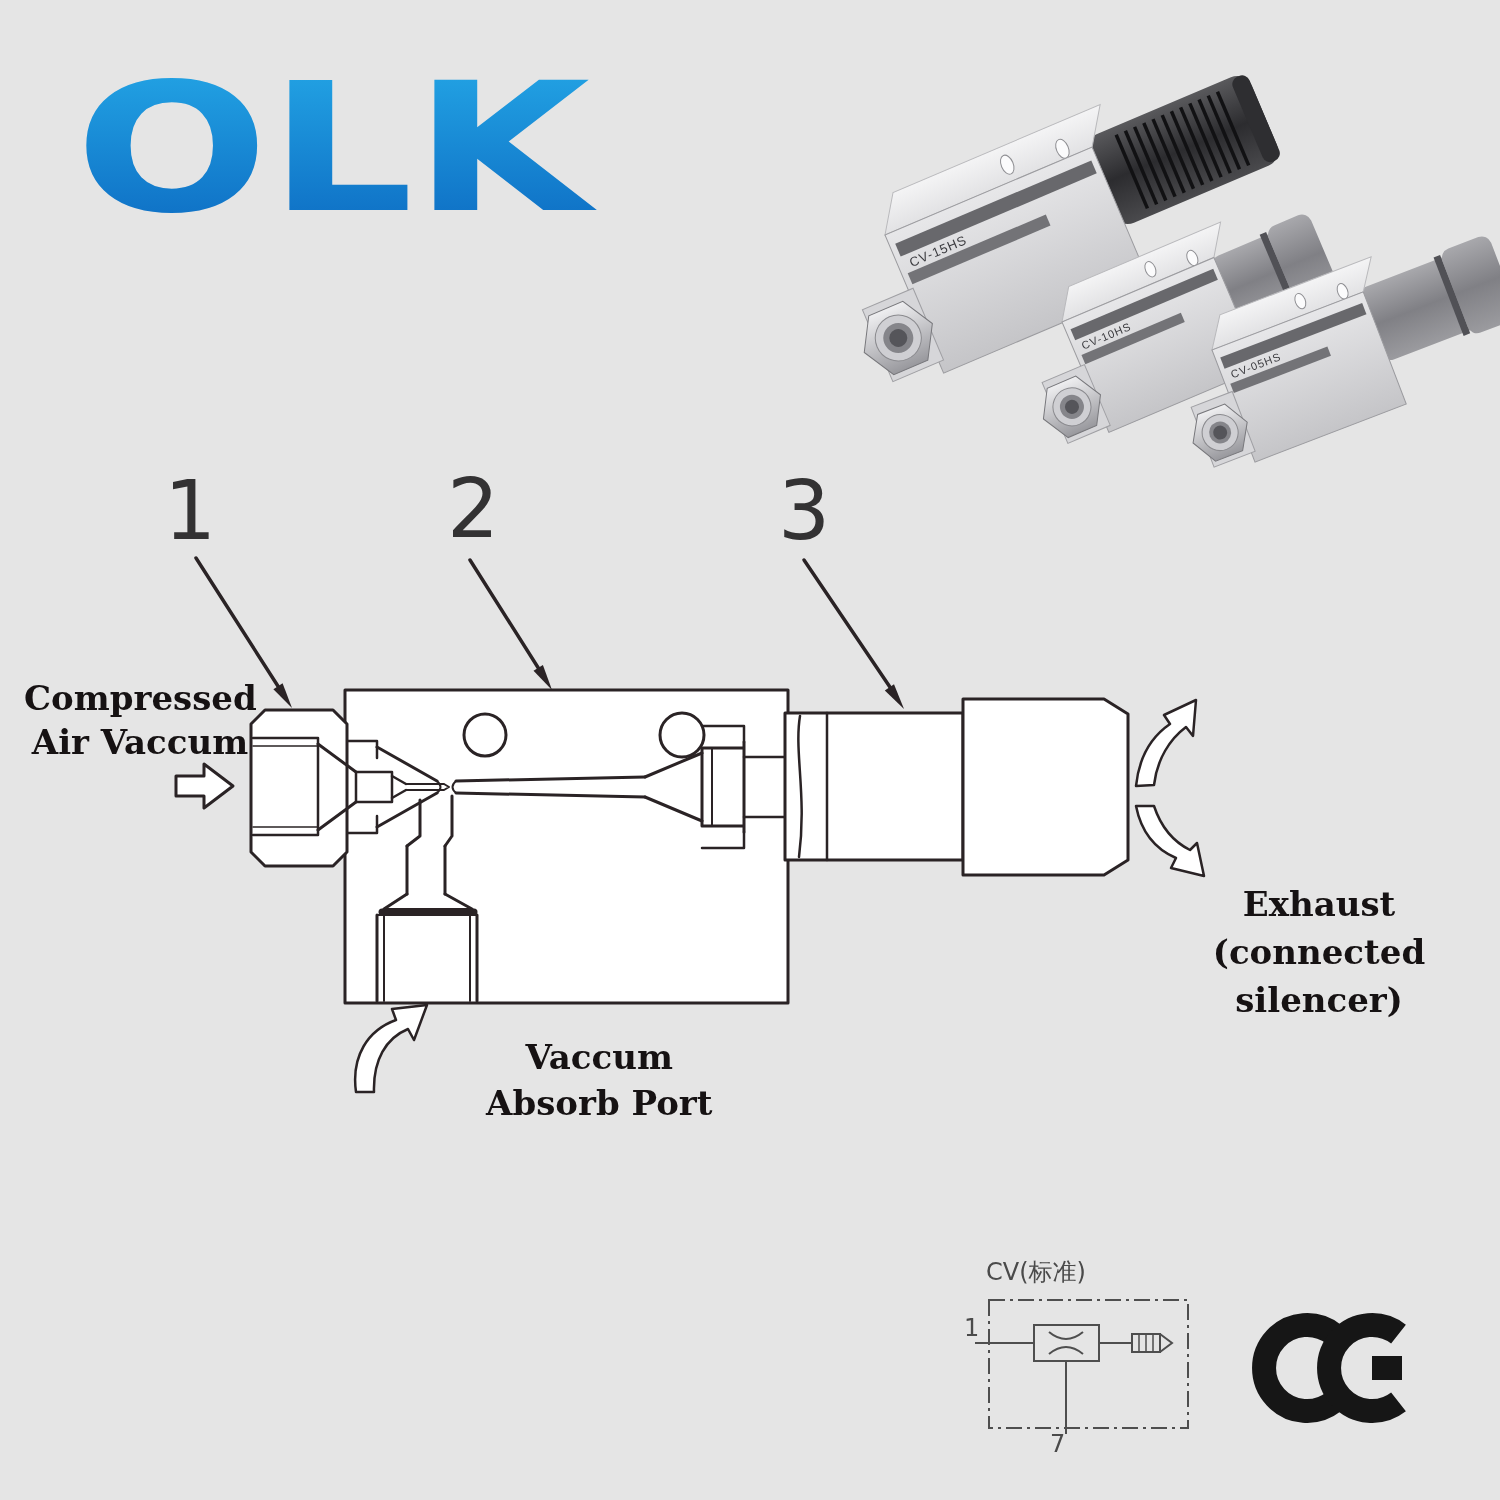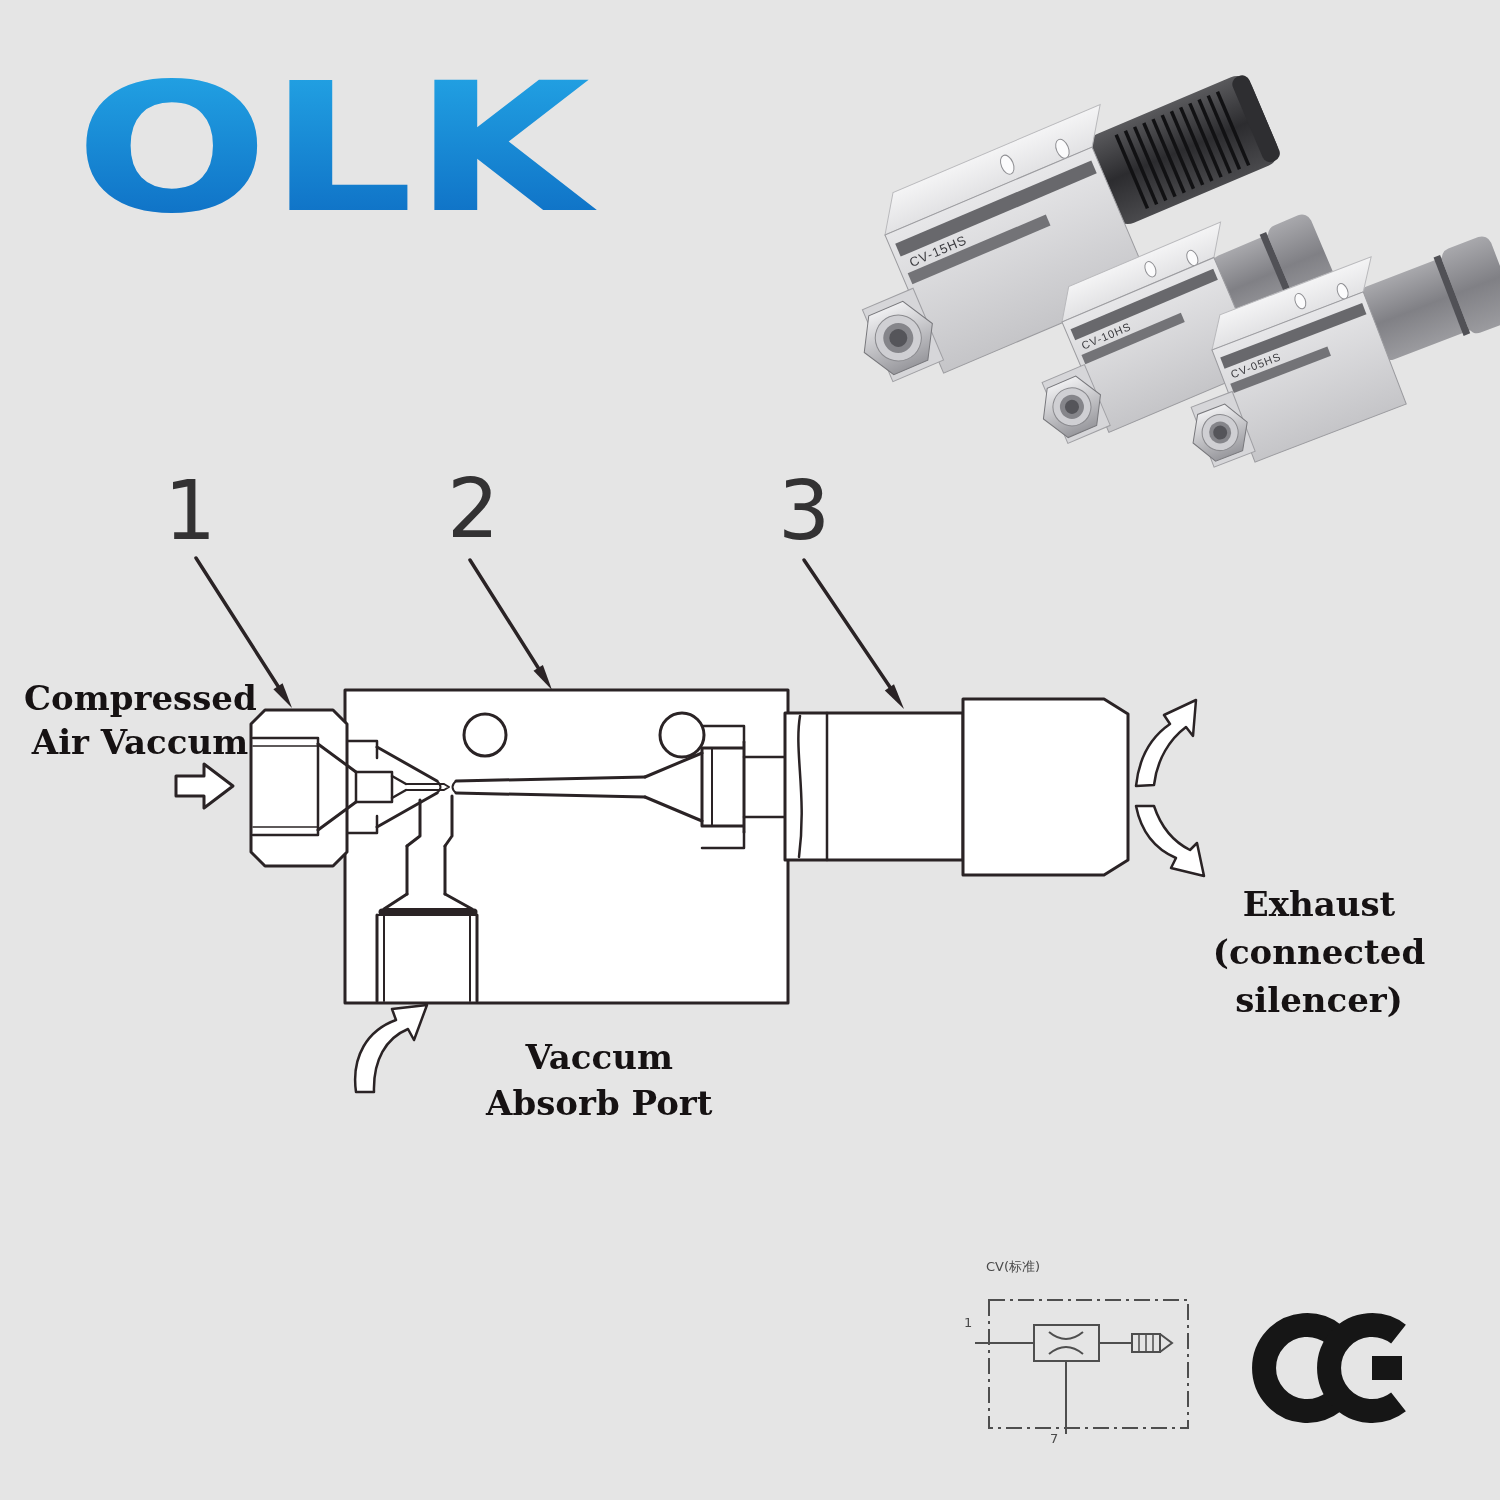--- a/index.html
+++ b/index.html
@@ -7,21 +7,21 @@
         font-family:"Liberation Sans","DejaVu Sans",sans-serif;}
   .abs{position:absolute;}
   svg{display:block;}
   .callout-num{position:absolute;width:64px;text-align:center;
 ature:; font-family:"DejaVu Sans","Liberation Sans",sans-serif;
         font-size:82px;font-weight:400;color:#333233;line-height:1;letter-spacing:0;}
   .diagram-label{position:absolute;font-family:"DejaVu Serif","Liberation Serif",serif;
         font-weight:bold;color:#161213;font-size:34px;line-height:44px;text-align:center;}
   .diagram-label.center{text-align:center;margin-left:24px;}
   .schem-text{position:absolute;font-family:"DejaVu Sans","Liberation Sans",sans-serif;
-        color:#4a4a4a;font-size:13px;line-height:1;}
+        color:#4a4a4a;font-size:24px;line-height:1;}
 </style>
 </head>
 <body>
 
 <div class="page">
 
   <svg class="abs" style="left:70px;top:58px;" width="530" height="175" viewBox="0 0 530 175">
     <defs>
       <linearGradient id="logoGrad" x1="0" y1="0" x2="0" y2="1">
         <stop offset="0" stop-color="#25aae8"></stop>

